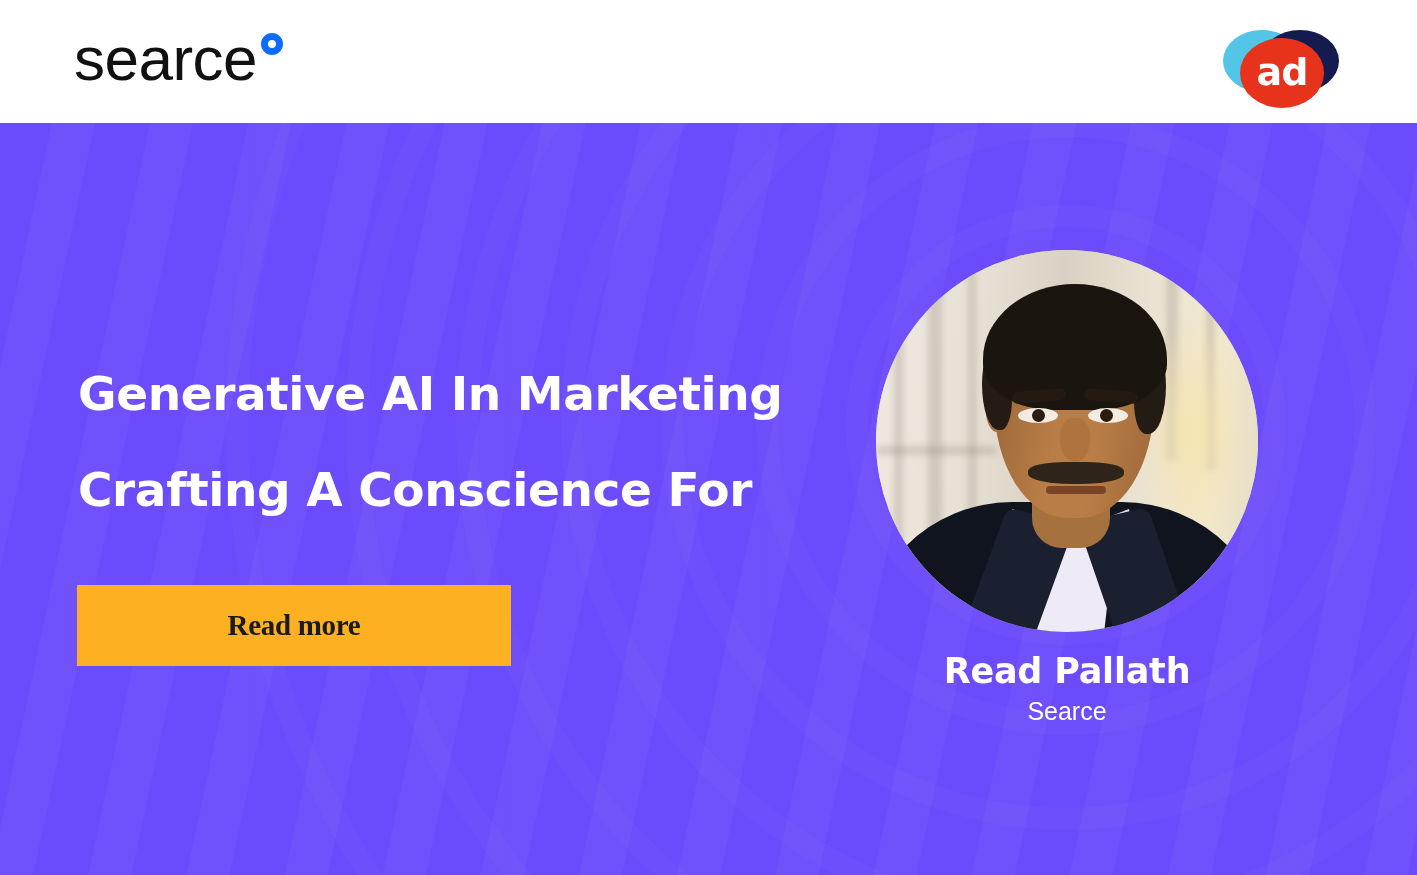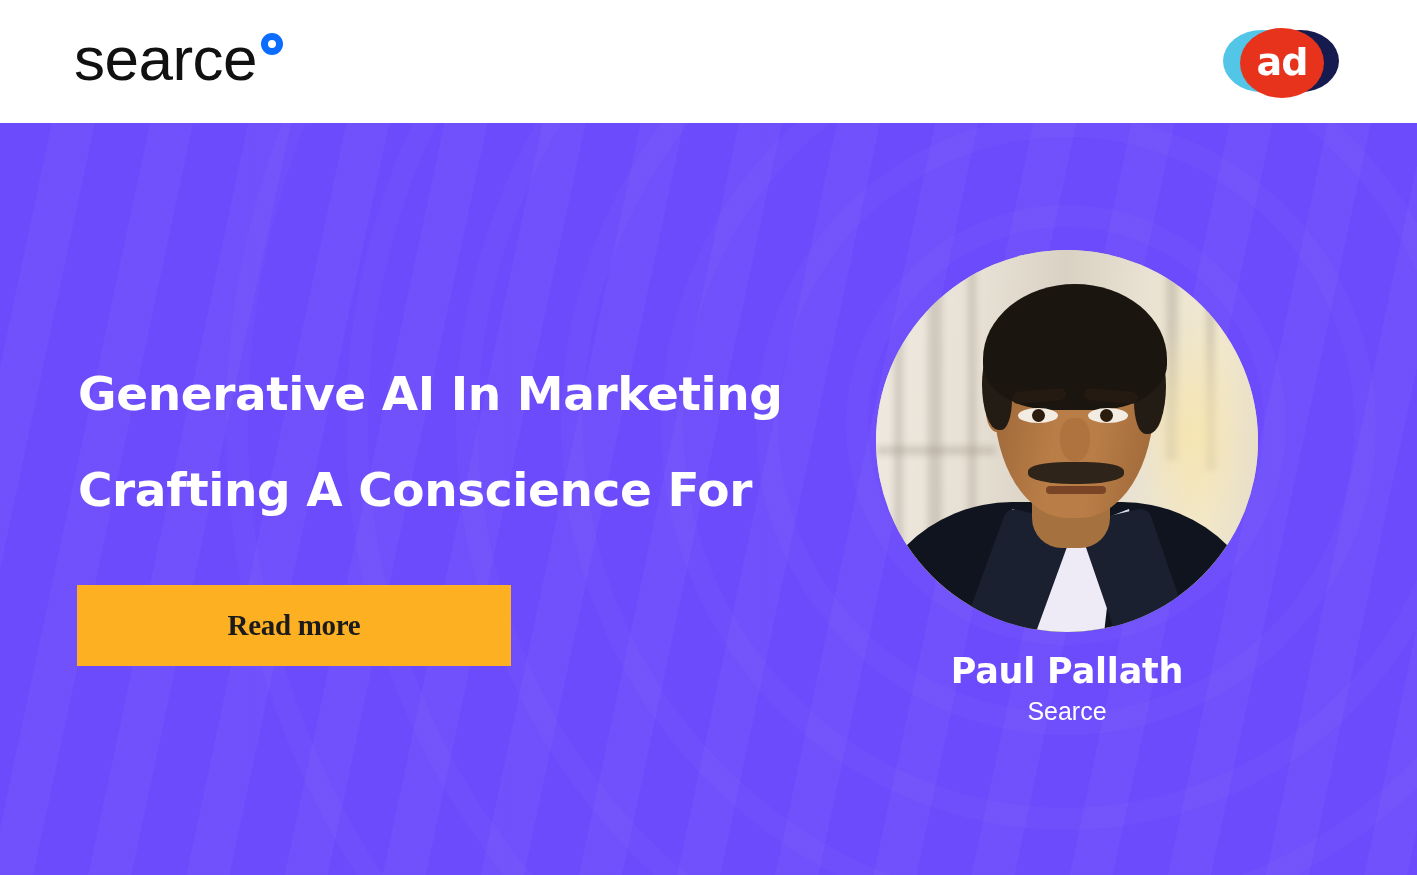--- a/index.html
+++ b/index.html
@@ -67,21 +67,21 @@
     border-radius:50%;
     background:#53c6e8;
   }
   .adx-navy {
     position:absolute; left:38px; top:6px;
     width:78px; height:62px;
     border-radius:50%;
     background:#151b4f;
   }
   .adx-red {
-    position:absolute; left:17px; top:4px;
+    position:absolute; left:17px; top:14px;
     width:84px; height:70px;
     border-radius:50%;
     background:#e8331c;
     display:flex; align-items:center; justify-content:center;
   }
   .adx-ad {
     font-family:"DejaVu Sans", sans-serif;
     font-size:38px;
     font-weight:bold;
     color:#ffffff;
@@ -459,18 +459,18 @@
         <div class="eye-r"></div>
         <div class="pupil-l"></div>
         <div class="pupil-r"></div>
         <div class="nose"></div>
         <div class="mustache"></div>
         <div class="mouth"></div>
       </div>
     </div>
 
     <div class="speaker">
-      <div class="speaker-name">Paul Pallath</div>
+      <div class="speaker-name">Read Pallath</div>
       <div class="speaker-org">Searce</div>
     </div>
 
   </div>
 </div>
 
 </body></html>

